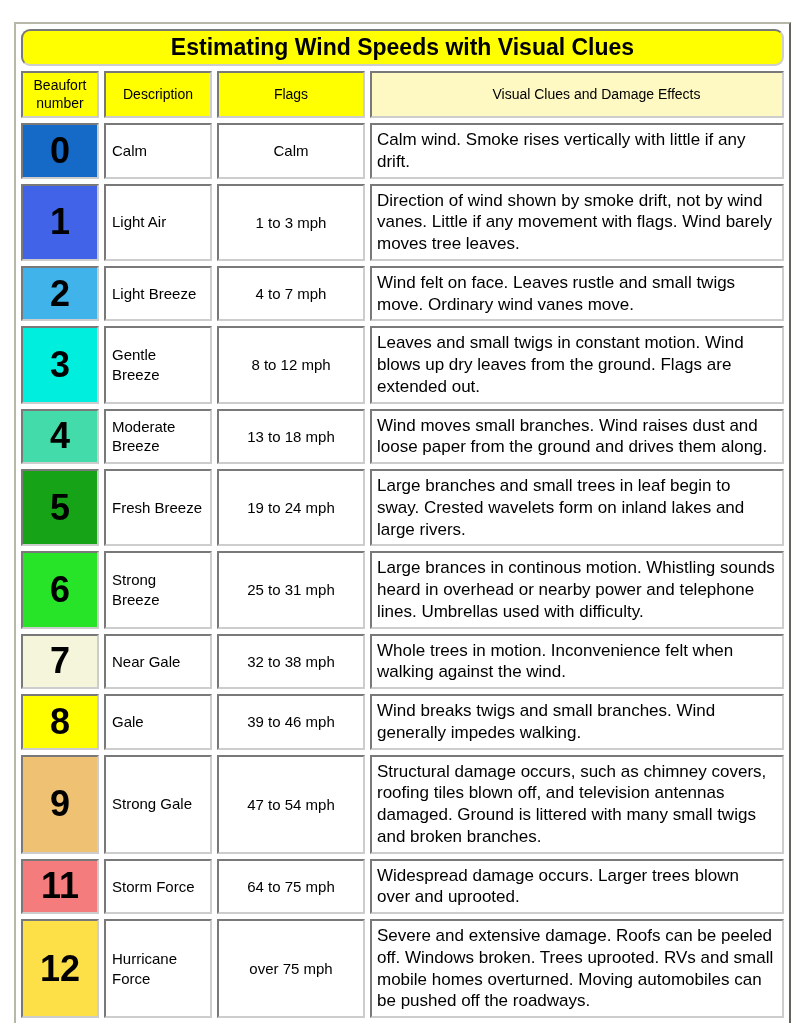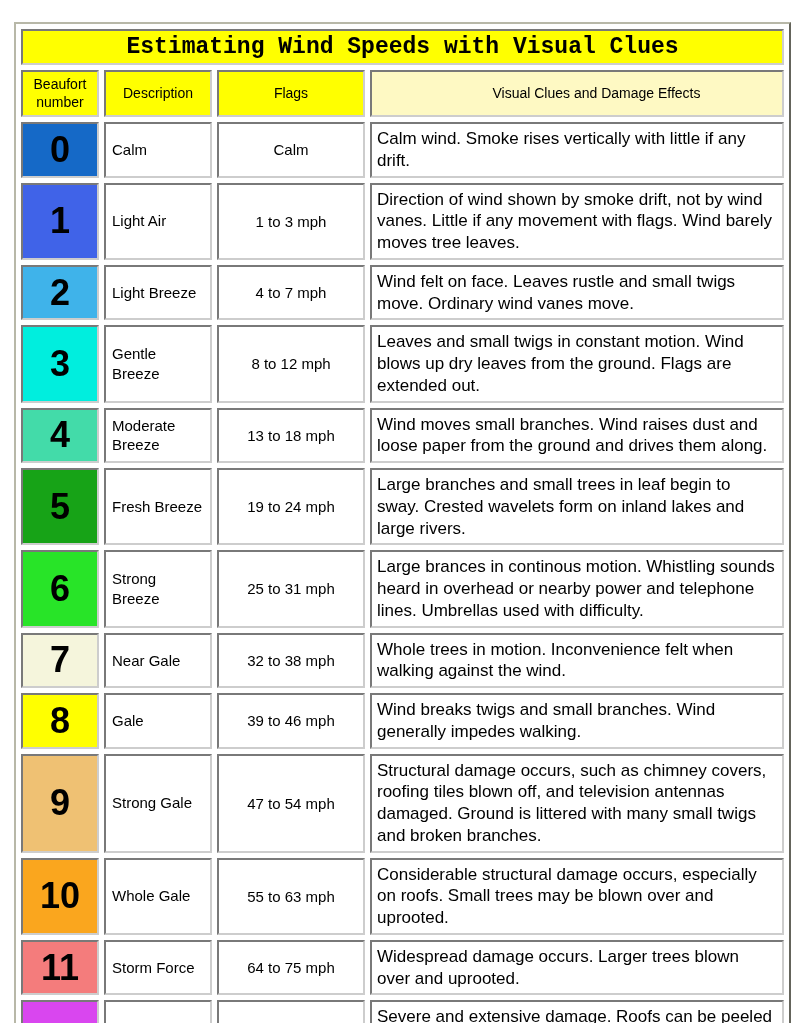--- a/index.html
+++ b/index.html
@@ -26,25 +26,26 @@
   }
   td, th {
     border: 2px inset #cdcdcd;
     box-sizing: border-box;
     vertical-align: middle;
     overflow: hidden;
   }
   th { font-weight: normal; }
   .title-cell {
     background: #ffff00;
-    font-family: Liberation Mono, monospace;
+    font-family: Liberation Sans, sans-serif;
     font-weight: bold;
     font-size: 23px;
     text-align: center;
     padding: 3px 0;
+    border-radius: 9px;
   }
   .colhead {
     background: #ffff00;
     font-size: 14px;
     text-align: center;
     padding: 4px 2px;
     line-height: 1.25;
   }
   .colhead.clues-head {
     background: #fef9c3;
@@ -158,32 +159,26 @@
           <td class="speed">39 to 46 mph</td>
           <td class="clues">Wind breaks twigs and small branches. Wind generally impedes walking.</td>
         </tr>
         <tr class="datarow">
           <td class="num" style="background: rgb(239, 193, 115);">9</td>
           <td class="desc">Strong Gale</td>
           <td class="speed">47 to 54 mph</td>
           <td class="clues">Structural damage occurs, such as chimney covers, roofing tiles blown off, and television antennas damaged. Ground is littered with many small twigs and broken branches.</td>
         </tr>
         <tr class="datarow">
-          <td class="num" style="background: rgb(250, 166, 30);">10</td>
-          <td class="desc">Whole Gale</td>
-          <td class="speed">55 to 63 mph</td>
-          <td class="clues">Considerable structural damage occurs, especially on roofs. Small trees may be blown over and uprooted.</td>
-        </tr>
-        <tr class="datarow">
           <td class="num" style="background: rgb(244, 124, 124); margin-top: 32px;">11</td>
           <td class="desc">Storm Force</td>
           <td class="speed">64 to 75 mph</td>
           <td class="clues">Widespread damage occurs. Larger trees blown over and uprooted.</td>
         </tr>
         <tr class="datarow">
-          <td class="num" style="background: #d946ef; margin-top: 6px;">12</td>
+          <td class="num" style="background: #fde047; margin-top: 6px;">12</td>
           <td class="desc">Hurricane Force</td>
           <td class="speed">over 75 mph</td>
           <td class="clues">Severe and extensive damage. Roofs can be peeled off. Windows broken. Trees uprooted. RVs and small mobile homes overturned. Moving automobiles can be pushed off the roadways.</td>
         </tr>
       </tbody>
   </table>
 </div>
 
 </body></html>

